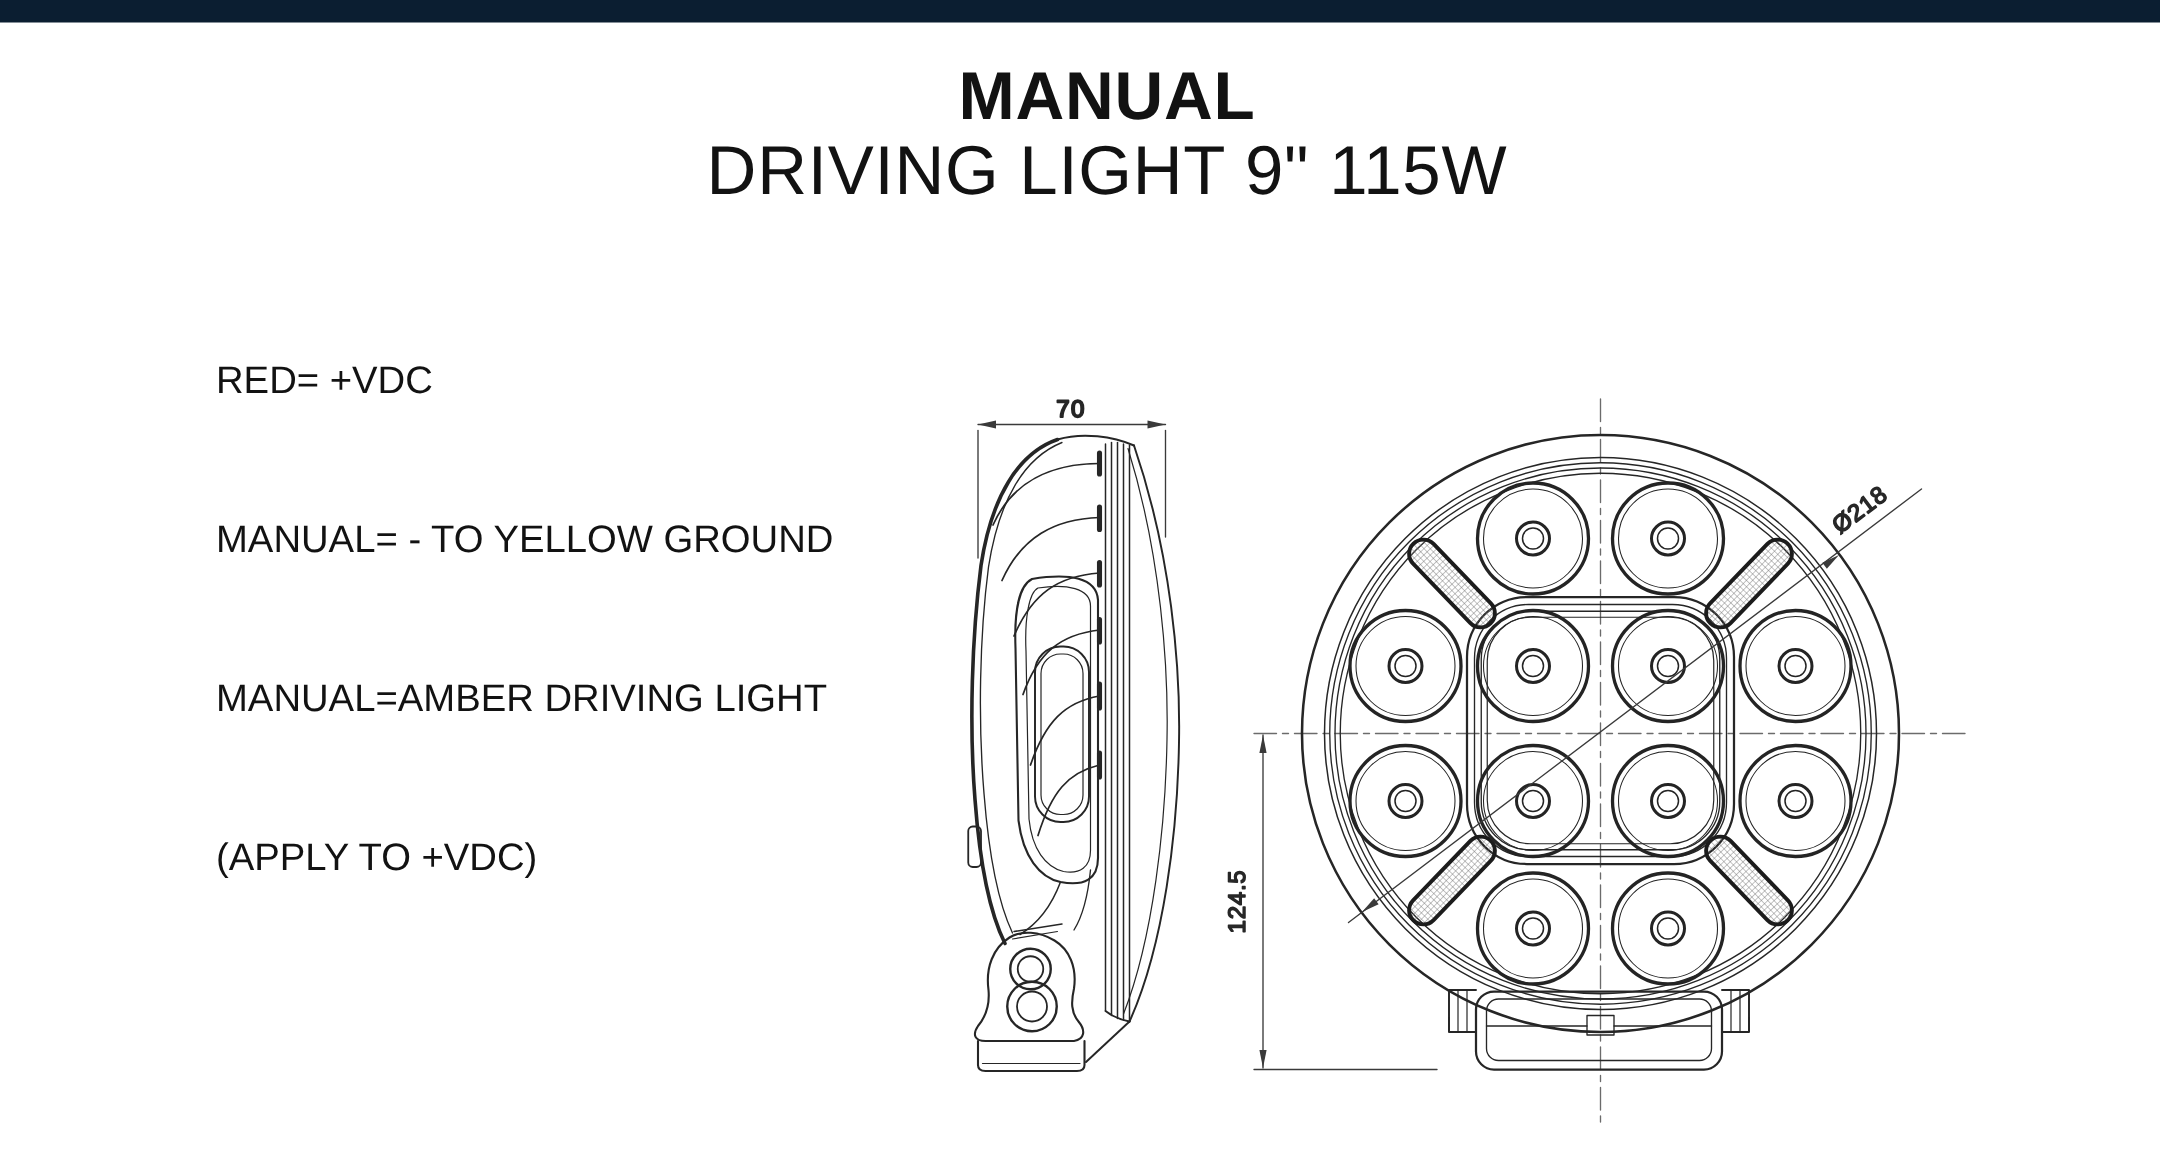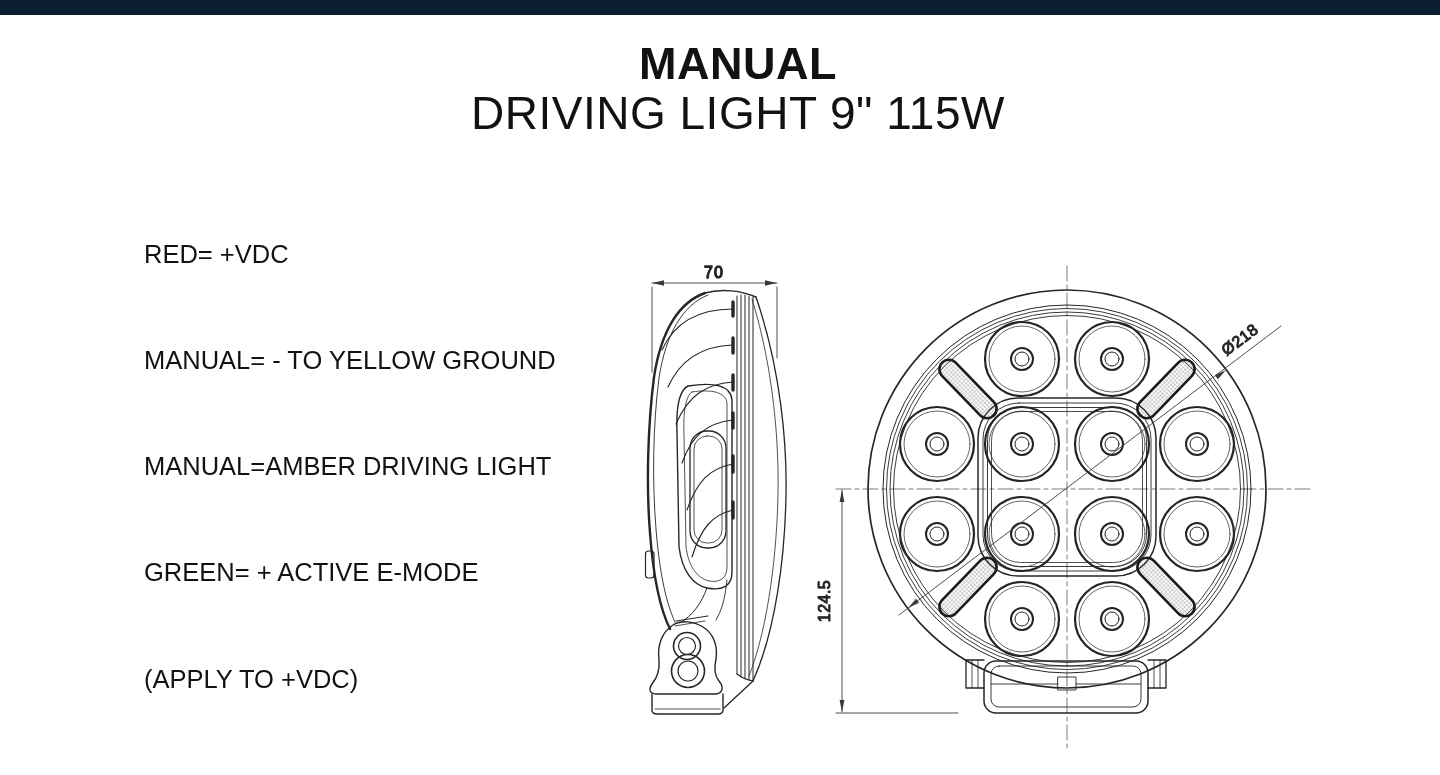--- a/index.html
+++ b/index.html
@@ -42,21 +42,20 @@
 
 <header class="titleblock">
   <h1>MANUAL</h1>
   <h2>DRIVING LIGHT 9" 115W</h2>
 </header>
 
 <section class="wiring">
   <div class="wline"><b>RED=</b><span> +VDC</span></div>
   <div class="wline"><b>MANUAL=</b><span> - TO YELLOW GROUND</span></div>
   <div class="wline"><b>MANUAL=</b><span>AMBER DRIVING LIGHT</span></div>
-  <div class="wline"><b>GREEN=</b><span> + ACTIVE E-MODE</span></div>
   <div class="wcont">(APPLY TO +VDC)</div>
   
 </section>
 
 <svg class="drawing" width="1440" height="775" viewBox="0 0 1440 775">
   <defs>
     <pattern id="mesh" width="3" height="3" patternUnits="userSpaceOnUse">
       <path d="M0,0H3M0,0V3" stroke="#6e6e6e" stroke-width="0.55" fill="none"></path>
     </pattern>
     <g id="led">

